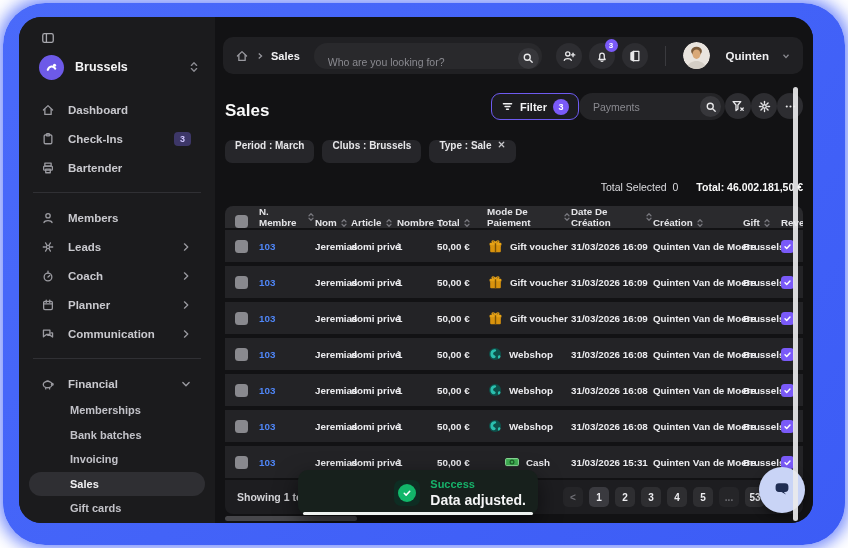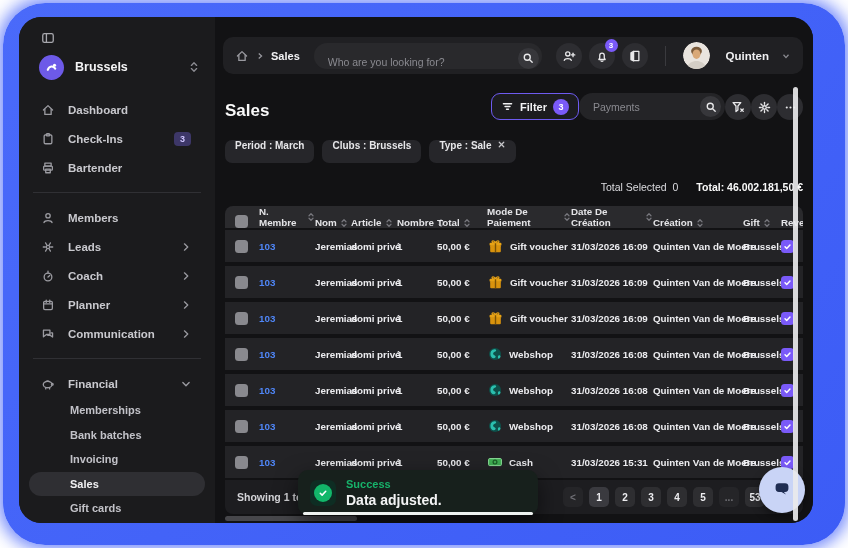--- a/index.html
+++ b/index.html
@@ -33,21 +33,21 @@
   .tsearch input::placeholder{color:#8a8a90;}
   .circle-ic{width:21px;height:21px;border-radius:50%;background:#37373b;color:#e8e8ea;display:flex;align-items:center;justify-content:center;flex:none;}
   .actions{display:flex;align-items:center;gap:7px;}
   .act-btn{width:26px;height:26px;border-radius:50%;background:#2d2d31;color:#e8e8ea;display:flex;align-items:center;justify-content:center;position:relative;border:0;padding:0;}
   .act-badge{position:absolute;top:-4px;right:-3px;width:13px;height:13px;border-radius:50%;background:#7a5af8;color:#fff;font-size:8px;font-weight:700;display:flex;align-items:center;justify-content:center;}
   .tb-div{width:1px;height:20px;background:#3a3a3e;margin:0 10px;}
   .avatar{width:27px;height:27px;border-radius:50%;overflow:hidden;flex:none;}
   .uname{color:#f0f0f2;font-size:11.5px;font-weight:700;margin:0 5px 0 9px;}
 
   .page-title{position:absolute;left:10px;top:84px;color:#fafafa;font-size:17px;font-weight:700;}
-  .controls{position:absolute;top:76px;right:10px;display:flex;align-items:flex-end;}
+  .controls{position:absolute;top:76px;right:10px;display:flex;align-items:flex-start;}
   .filter-btn{height:27px;display:flex;align-items:center;gap:6px;padding:0 9px;background:#1c1c1f;border:1.5px solid #6e5bf0;border-radius:9px;color:#f2f2f4;font-size:11px;font-weight:700;}
   .filter-count{width:16px;height:16px;border-radius:50%;background:#7a5af8;color:#fff;font-size:9px;font-weight:700;display:flex;align-items:center;justify-content:center;}
   .pay-search{width:146px;height:27px;background:#242427;border-radius:15px;display:flex;align-items:center;padding:0 4px 0 12px;box-sizing:border-box;}
   .pay-search input{flex:1;min-width:0;background:transparent;border:0;outline:0;color:#d4d4d8;font-size:10.5px;font-family:"Liberation Sans",sans-serif;}
   .pay-search input::placeholder{color:#8a8a90;}
 
   .chips{position:absolute;left:10px;top:123px;display:flex;gap:8px;}
   .chip{height:23px;background:#26262a;border-radius:7px;display:flex;gap:6px;padding:0 10px;color:#e6e6e9;font-size:10px;font-weight:700;}
   .chip .x{color:#c8c8cc;display:flex;}
 
@@ -70,21 +70,21 @@
   .showing{color:#d4d4d8;font-size:10.5px;font-weight:600;white-space:nowrap;}
   .pager{display:flex;gap:6px;align-items:center;}
   .pg{min-width:20px;height:20px;border-radius:5px;background:#2e2e31;color:#ededf0;font-size:10px;font-weight:700;display:flex;align-items:center;justify-content:center;padding:0 4px;border:0;}
   .pg.dim{color:#6f6f75;background:#252528;}
   .pg.active{background:#3a3a3f;}
 
   .hscroll{position:absolute;left:10px;bottom:2px;width:132px;height:5px;border-radius:3px;background:#47474b;}
   .vscroll{position:absolute;right:15px;top:70px;height:434px;width:5px;border-radius:3px;background:#e9e9ec;opacity:.92;}
 
   
-  .toast{position:absolute;left:279px;top:453px;width:240px;height:45px;background:#17201c;border-radius:10px;box-shadow:0 8px 22px rgba(0,0,0,.55);display:flex;align-items:center;gap:10px;padding:0 12px;box-sizing:border-box;}
+  .toast{position:absolute;left:279px;top:453px;width:240px;height:45px;background:#17201c;border-radius:10px;box-shadow:0 8px 22px rgba(0,0,0,.55);display:flex;align-items:center;gap:10px;padding:0 12px;box-sizing:border-box;justify-content:flex-end;}
   .toast-ic{width:26px;height:26px;border-radius:7px;background:#0e2d23;display:flex;align-items:center;justify-content:center;flex:none;}
   .toast-ic .ball{width:18px;height:18px;border-radius:50%;background:#12b76a;display:flex;align-items:center;justify-content:center;}
   .toast-title{color:#17b26a;font-size:11px;font-weight:700;}
   .toast-msg{color:#f4f4f5;font-size:14px;font-weight:700;margin-top:2px;}
   .toast-bar{position:absolute;left:5px;right:5px;bottom:0;height:3px;border-radius:2px;background:#eef2f0;}
 
   .chat-btn{position:absolute;left:740px;top:450px;width:46px;height:46px;border-radius:50%;background:#c9d4f6;display:flex;align-items:center;justify-content:center;border:0;box-shadow:0 4px 10px rgba(0,0,0,.4);}
   .ic{display:inline-flex;}
   svg{display:block;}
 </style>
@@ -670,21 +670,21 @@
                 </span>
               </span>
             </div>
             <div class="tr">
               <span class="cb" style="margin-right: 11px;"></span>
               <span class="td link" style="width: 56px;">103</span>
               <span class="td " style="width: 36px;">Jeremias</span>
               <span class="td " style="width: 46px;">domi privé</span>
               <span class="td " style="width: 40px;">1</span>
               <span class="td " style="width: 50px;">50,00 €</span>
-              <span class="td pay" style="width: 84px;">
+              <span class="td pay" style="width: 84px; justify-content: center;">
                 <span class="ic">
                   <svg width="16" height="16" viewBox="0 0 16 16">
                     <rect x="1.6" y="4.6" width="12.8" height="7" rx="1" fill="#3fae52" stroke="#8fe39c" stroke-width="1"></rect>
                     <circle cx="8" cy="8.1" r="1.9" fill="none" stroke="#1c5f28" stroke-width="1.2"></circle>
                   </svg>
                 </span>
                 <span>Cash</span>
               </span>
               <span class="td" style="width: 82px;">31/03/2026 15:31</span>
               <span class="td" style="width: 90px;">Quinten Van de Moere</span>

